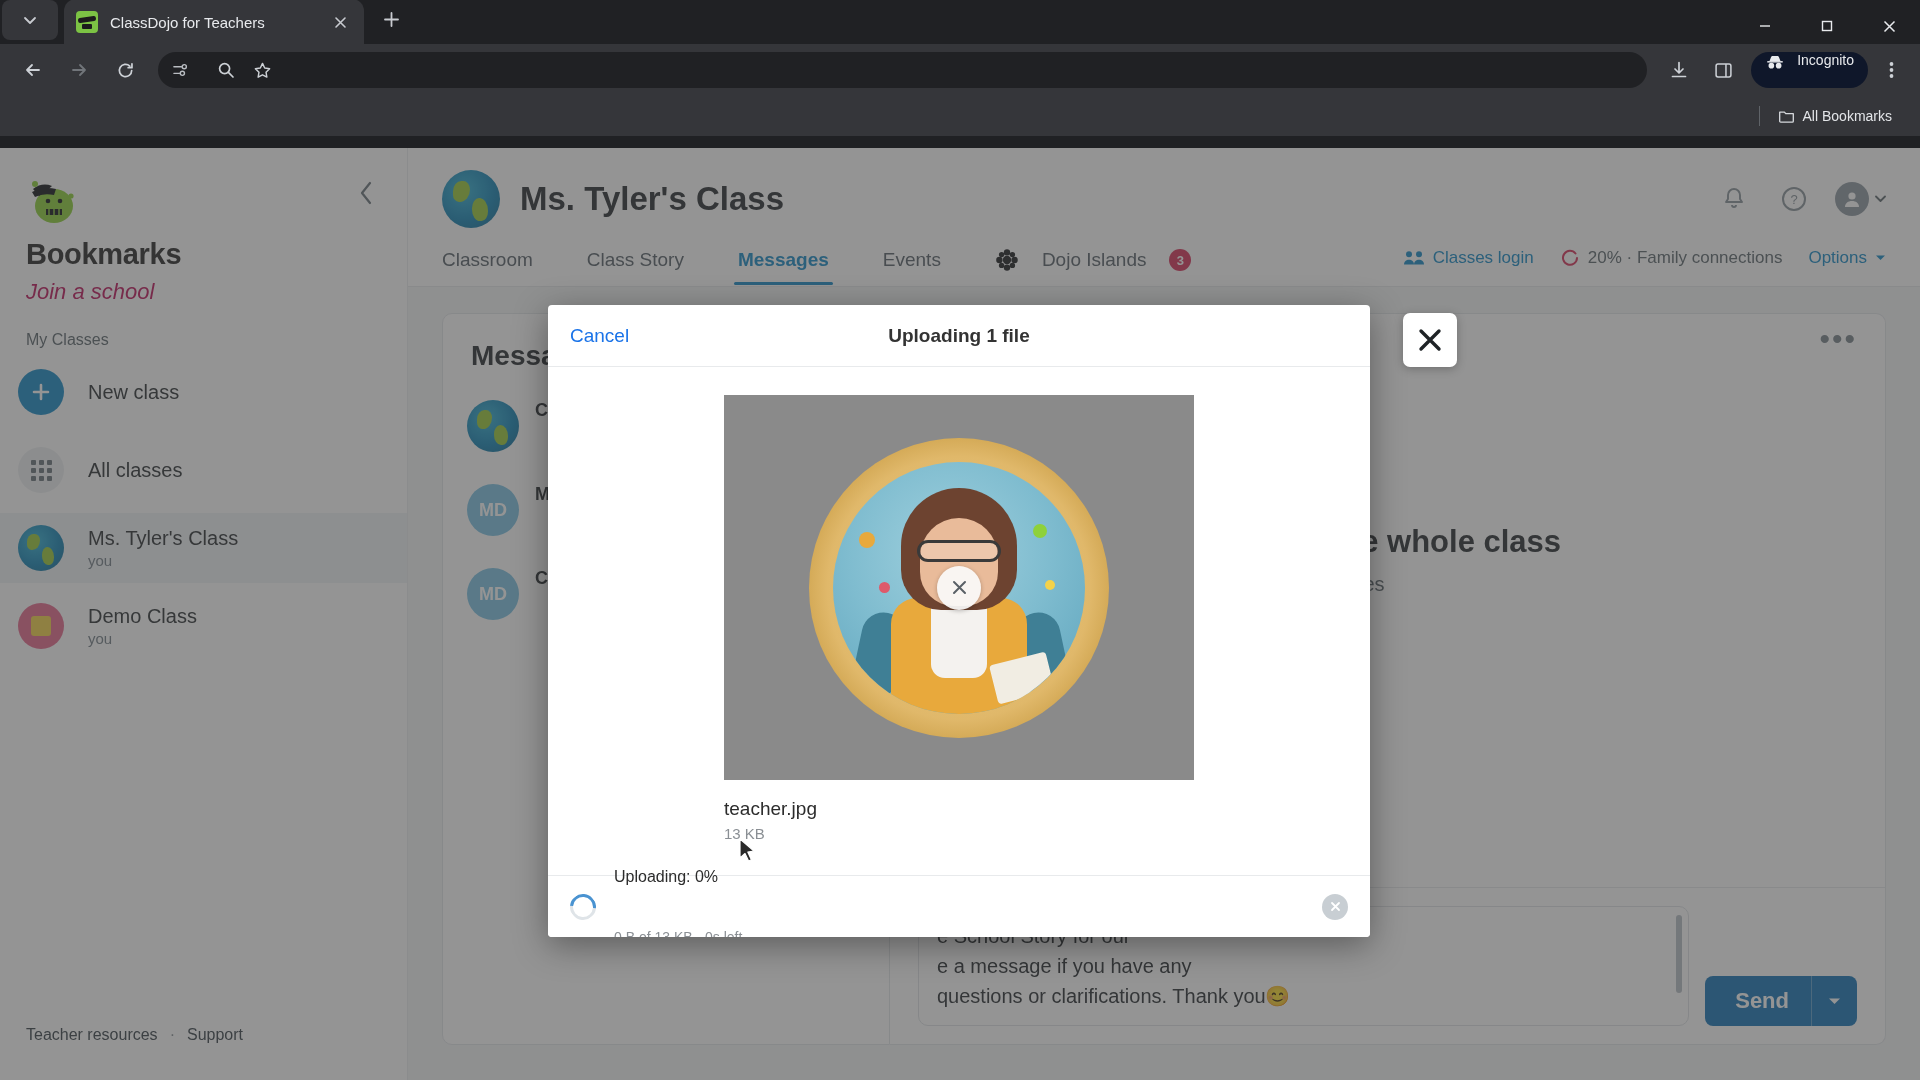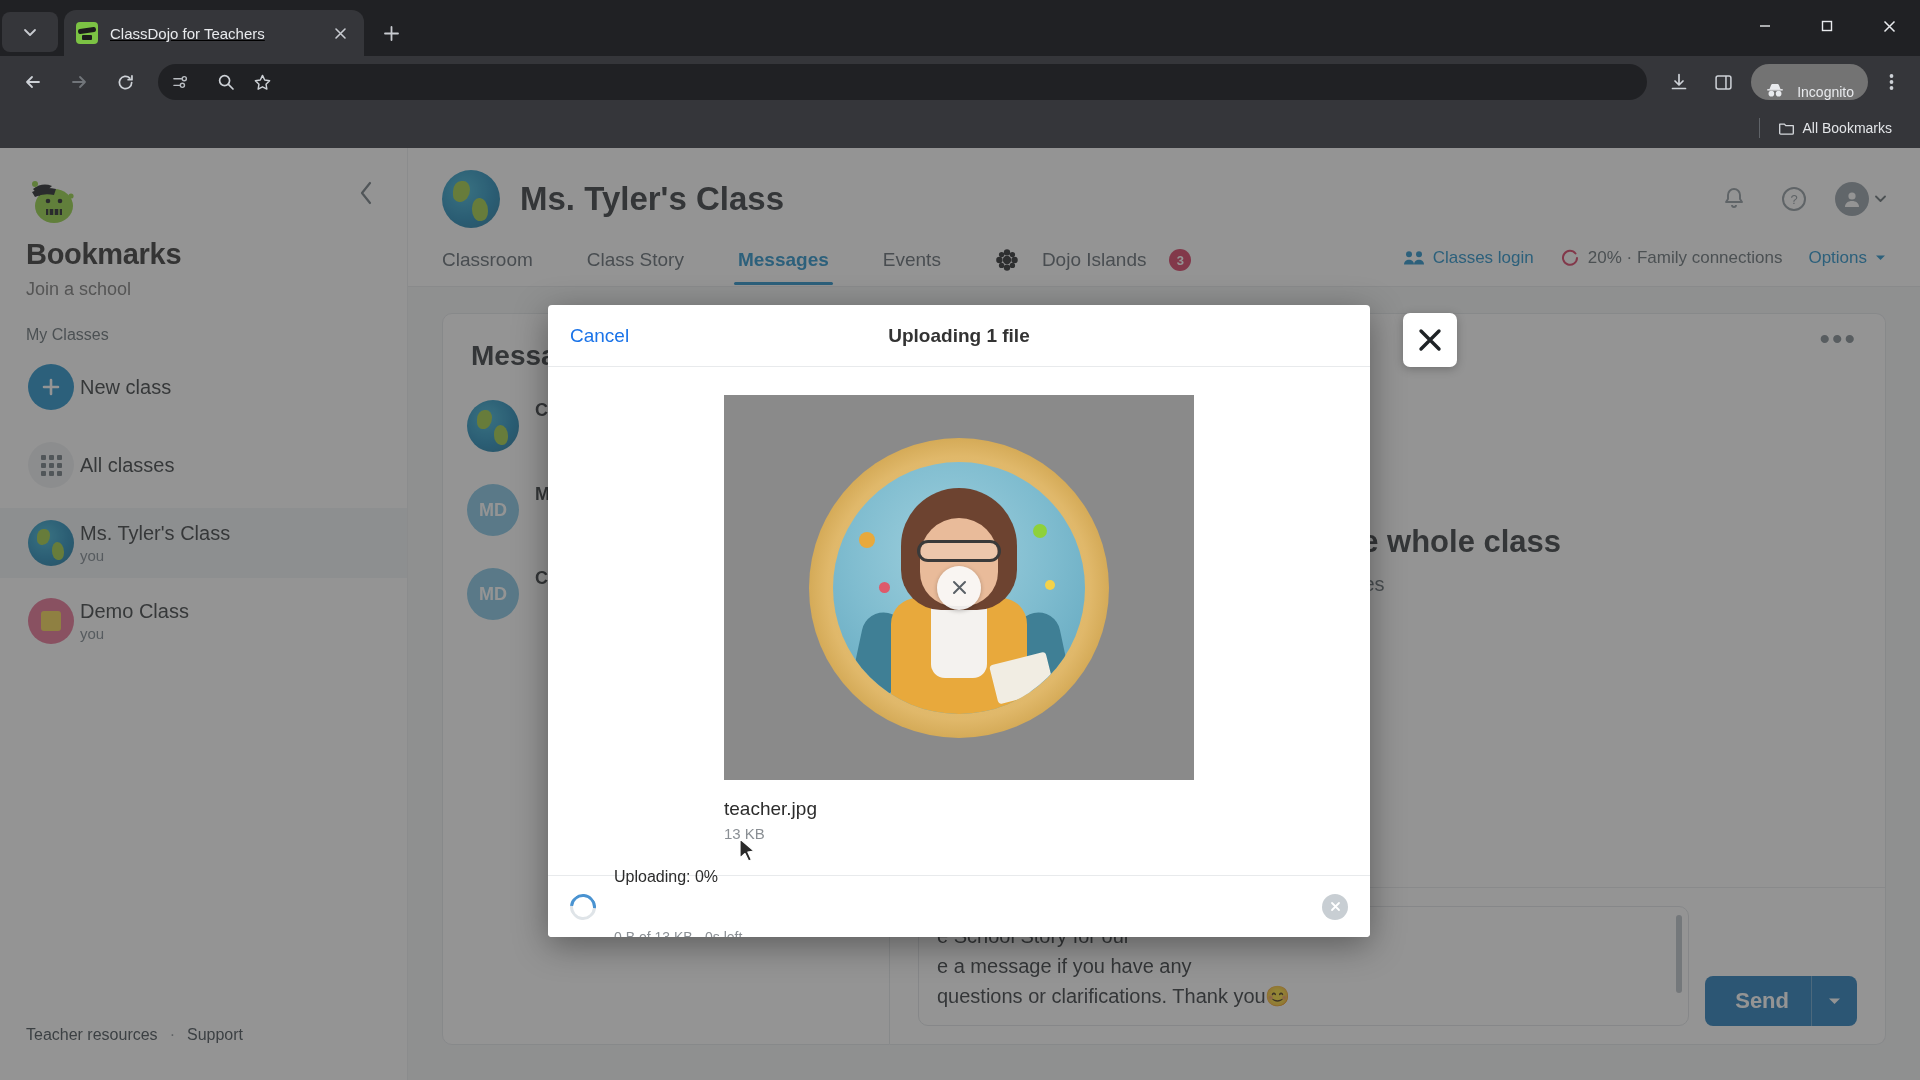--- a/index.html
+++ b/index.html
@@ -7,22 +7,22 @@
     width: 1920px; height: 1080px;
     overflow: hidden;
     font-family: "Liberation Sans", sans-serif;
     background: #202124;
   }
 
   
   .browser { width: 1920px; height: 1080px; position: relative; background: #202124; }
 
   .tabstrip {
-    height: 56px; background: #202124;
-    display: flex; align-items: flex-end; position: relative; text-decoration: underline;
+    height: 44px; background: #202124;
+    display: flex; align-items: center; position: relative;
   }
   .tab-search {
     width: 56px; height: 40px; margin-left: 2px; margin-bottom: 4px;
     display: flex; align-items: center; justify-content: center;
     border-radius: 8px; background: #35363a;
   }
   .tab-search svg { fill: #c8cbd0; }
   .tab {
     height: 46px; min-width: 300px; max-width: 340px;
     background: #35363a; border-radius: 12px 12px 0 0;
@@ -86,22 +86,22 @@
   }
   .omnibox .siteicon { margin-right: 12px; display: flex; flex: 0 0 auto; }
   .url {
     color: #e0e2e6; font-size: 15px; white-space: nowrap;
     overflow: hidden; text-overflow: ellipsis; flex: 1;
   }
   .omni-right { display: flex; align-items: center; gap: 6px; margin-left: 10px; }
   .omni-ico { width: 30px; height: 30px; display: flex; align-items: center; justify-content: center; }
   .tb-ico { width: 40px; height: 40px; display: flex; align-items: center; justify-content: center; border-radius: 50%; margin: 0 2px; }
   .incognito-pill {
-    height: 36px; display: flex; align-items: flex-end; gap: 12px;
-    background: #737373; border-radius: 18px; padding: 0 14px; margin-left: 6px;
+    height: 36px; display: flex; align-items: flex-start; gap: 12px;
+    background: #0f172a; border-radius: 18px; padding: 0 14px; margin-left: 6px;
   }
   .incognito-pill span { color: #e8eaed; font-size: 14px; }
   .menu-dots { width: 38px; height: 38px; display: flex; align-items: center; justify-content: center; margin-left: 4px; }
 
   .bookmarkbar {
     height: 40px; background: #35363a;
     display: flex; align-items: center; justify-content: flex-end;
     padding-right: 20px; gap: 10px;
   }
   .bm-sep { width: 1px; height: 20px; background: #5f6368; }
@@ -121,28 +121,28 @@
   }
   .logo-row { padding: 0 0 0 26px; }
   .dojo-mon {
     width: 56px; height: 50px; position: relative;
   }
   .brand {
     font-size: 29px; font-weight: 700; color: #2b2b2b;
     margin: 12px 0 0 26px; letter-spacing: -0.3px;
   }
   .join-school {
-    color: #737373; font-size: 18px; margin: 8px 0 0 26px;
+    color: #be185d; font-size: 22px; margin: 8px 0 0 26px; font-style: italic;
   }
   .myclasses-label {
     color: #5f6a70; font-size: 16px; margin: 26px 0 0 26px;
   }
   .side-item {
-    display: flex; align-items: center; gap: 6px;
-    padding: 12px 28px; margin-top: 8px; position: relative;
+    display: flex; align-items: center; gap: 24px;
+    padding: 12px 18px; margin-top: 8px; position: relative;
   }
   .side-item.active { background: #f0f3f6; }
   .side-item.active::before {
     content: ""; position: absolute; right: 0; top: 0;
     width: 4px; height: 100%; background: transparent;
   }
   .si-circle {
     width: 46px; height: 46px; border-radius: 50%;
     display: flex; align-items: center; justify-content: center;
     flex: 0 0 auto;

